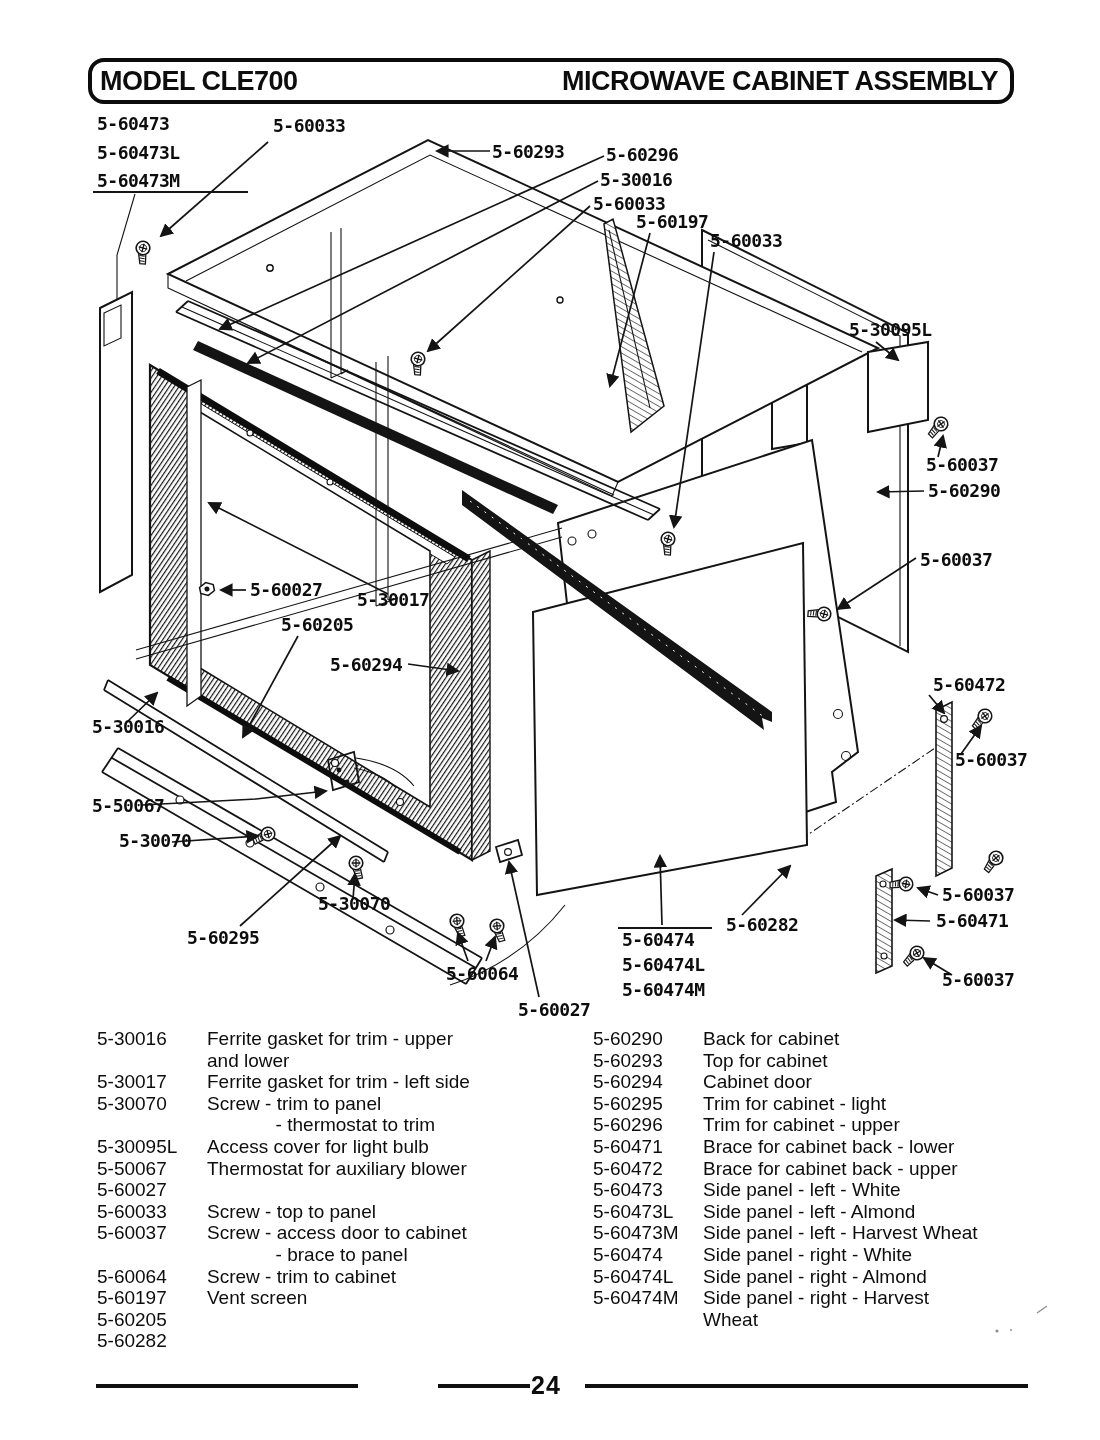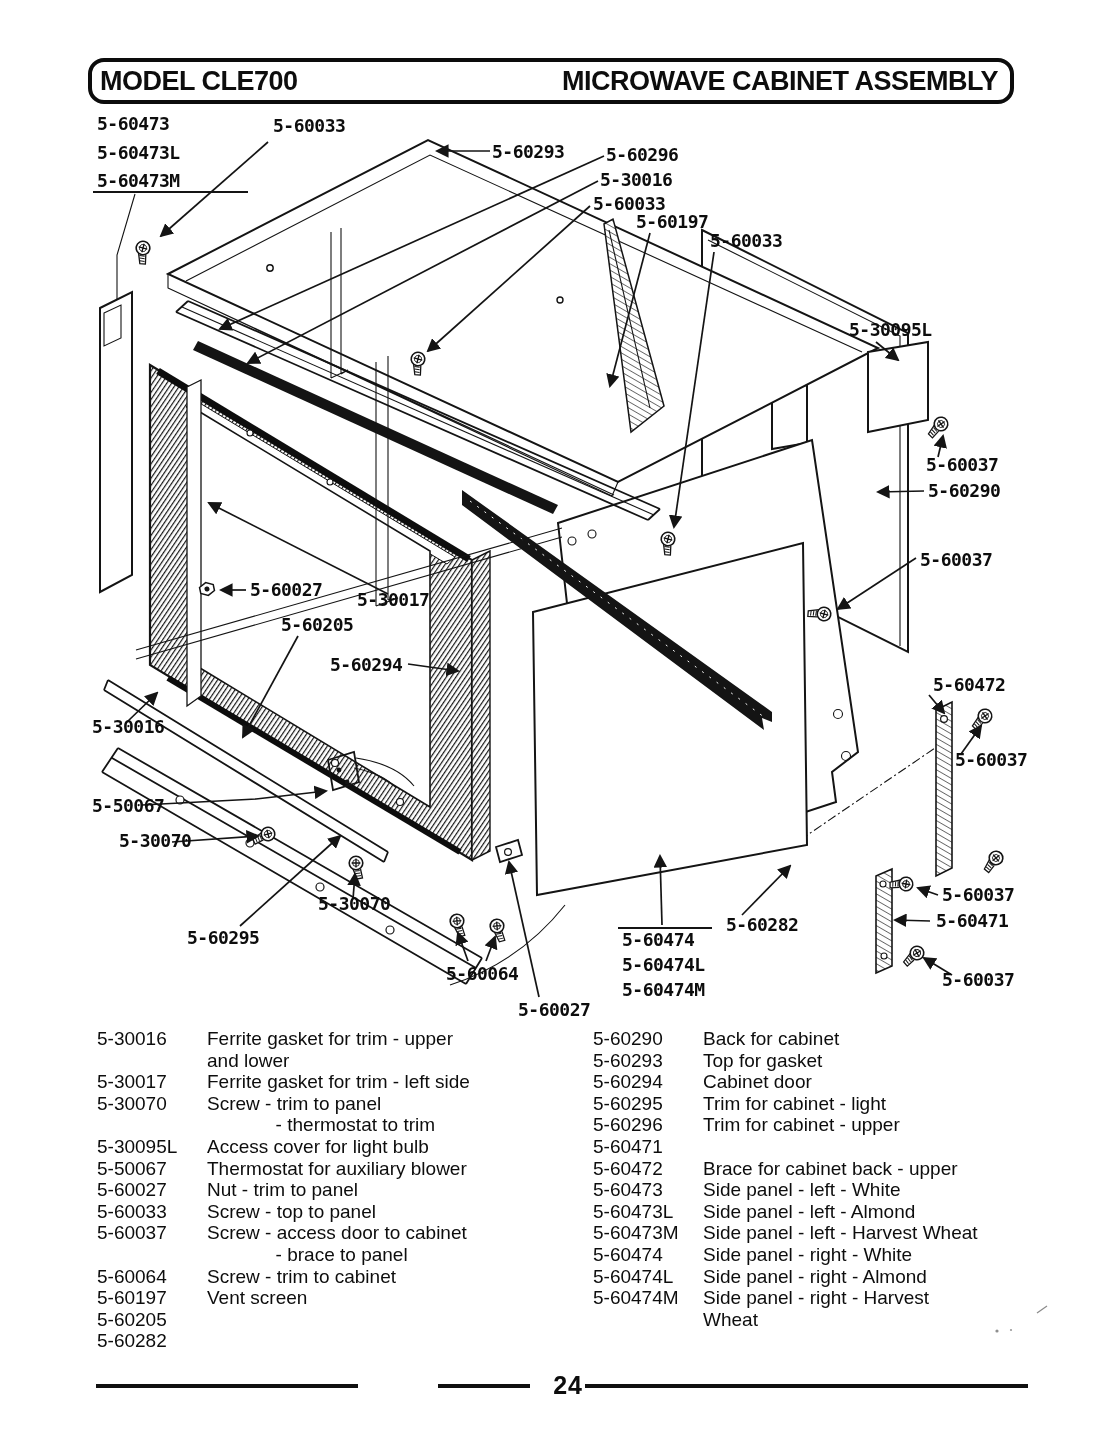--- a/index.html
+++ b/index.html
@@ -25,21 +25,21 @@
   .col-left{left:97px;width:455px;}
   .col-right{left:593px;width:480px;}
   .prow{display:flex;}
   .prow .num{flex:0 0 110px;white-space:nowrap;}
   .prow .desc{flex:1;white-space:nowrap;}
   
   .rule{position:absolute;height:4px;background:#101010;top:1384px;}
   .rule.r1{left:96px;width:262px;}
   .rule.r2{left:438px;width:92px;}
   .rule.r3{left:585px;width:443px;}
-  .pagenum{position:absolute;left:531px;top:1371px;width:52px;text-align:right;
+  .pagenum{position:absolute;left:531px;top:1371px;width:52px;text-align:left;
            font-weight:700;font-size:25px;letter-spacing:1px;}
   .specks{position:absolute;left:985px;top:1305px;width:70px;height:40px;}
 </style>
 </head>
 <body>
 
 <div class="page">
 
   <div class="header">
     <span class="model">MODEL CLE700</span>
@@ -310,21 +310,20 @@
           <span class="desc">Access cover for light bulb</span>
         </div>
 
         <div class="prow">
           <span class="num">5-50067</span>
           <span class="desc">Thermostat for auxiliary blower</span>
         </div>
 
         <div class="prow">
           <span class="num">5-60027</span>
-          <span class="desc">Nut - trim to panel</span>
         </div>
 
         <div class="prow">
           <span class="num">5-60033</span>
           <span class="desc">Screw - top to panel</span>
         </div>
 
         <div class="prow">
           <span class="num">5-60037</span>
           <span class="desc">Screw - access door to cabinet</span>
@@ -355,40 +354,41 @@
       </div>
     <div class="col col-right">
 
         <div class="prow">
           <span class="num">5-60290</span>
           <span class="desc">Back for cabinet</span>
         </div>
 
         <div class="prow">
           <span class="num">5-60293</span>
-          <span class="desc">Top for gasket</span>
+          <span class="desc">Top for cabinet</span>
         </div>
 
         <div class="prow">
           <span class="num">5-60294</span>
           <span class="desc">Cabinet door</span>
         </div>
 
         <div class="prow">
           <span class="num">5-60295</span>
           <span class="desc">Trim for cabinet - light</span>
         </div>
 
         <div class="prow">
           <span class="num">5-60296</span>
           <span class="desc">Trim for cabinet - upper</span>
         </div>
 
         <div class="prow">
           <span class="num">5-60471</span>
+          <span class="desc">Brace for cabinet back - lower</span>
         </div>
 
         <div class="prow">
           <span class="num">5-60472</span>
           <span class="desc">Brace for cabinet back - upper</span>
         </div>
 
         <div class="prow">
           <span class="num">5-60473</span>
           <span class="desc">Side panel - left - White</span>

